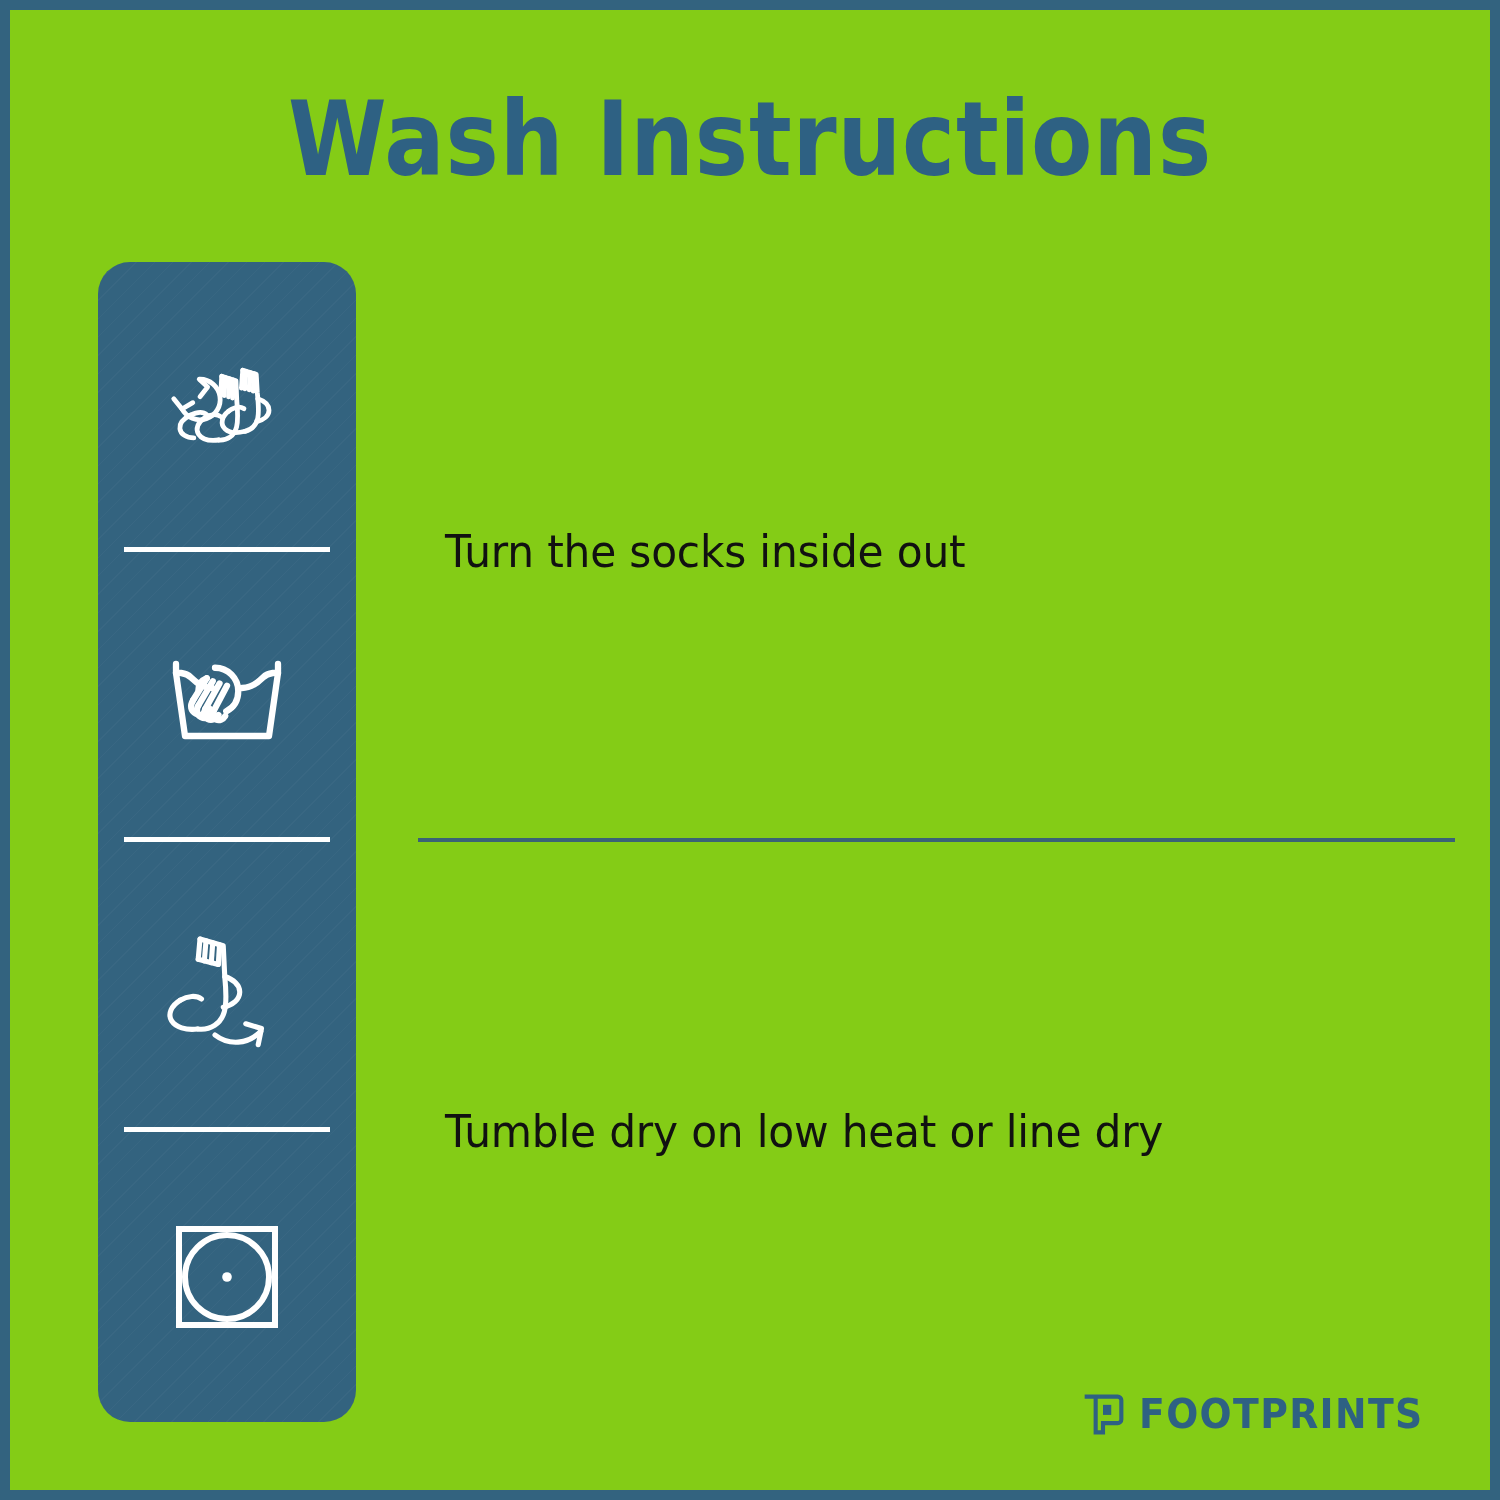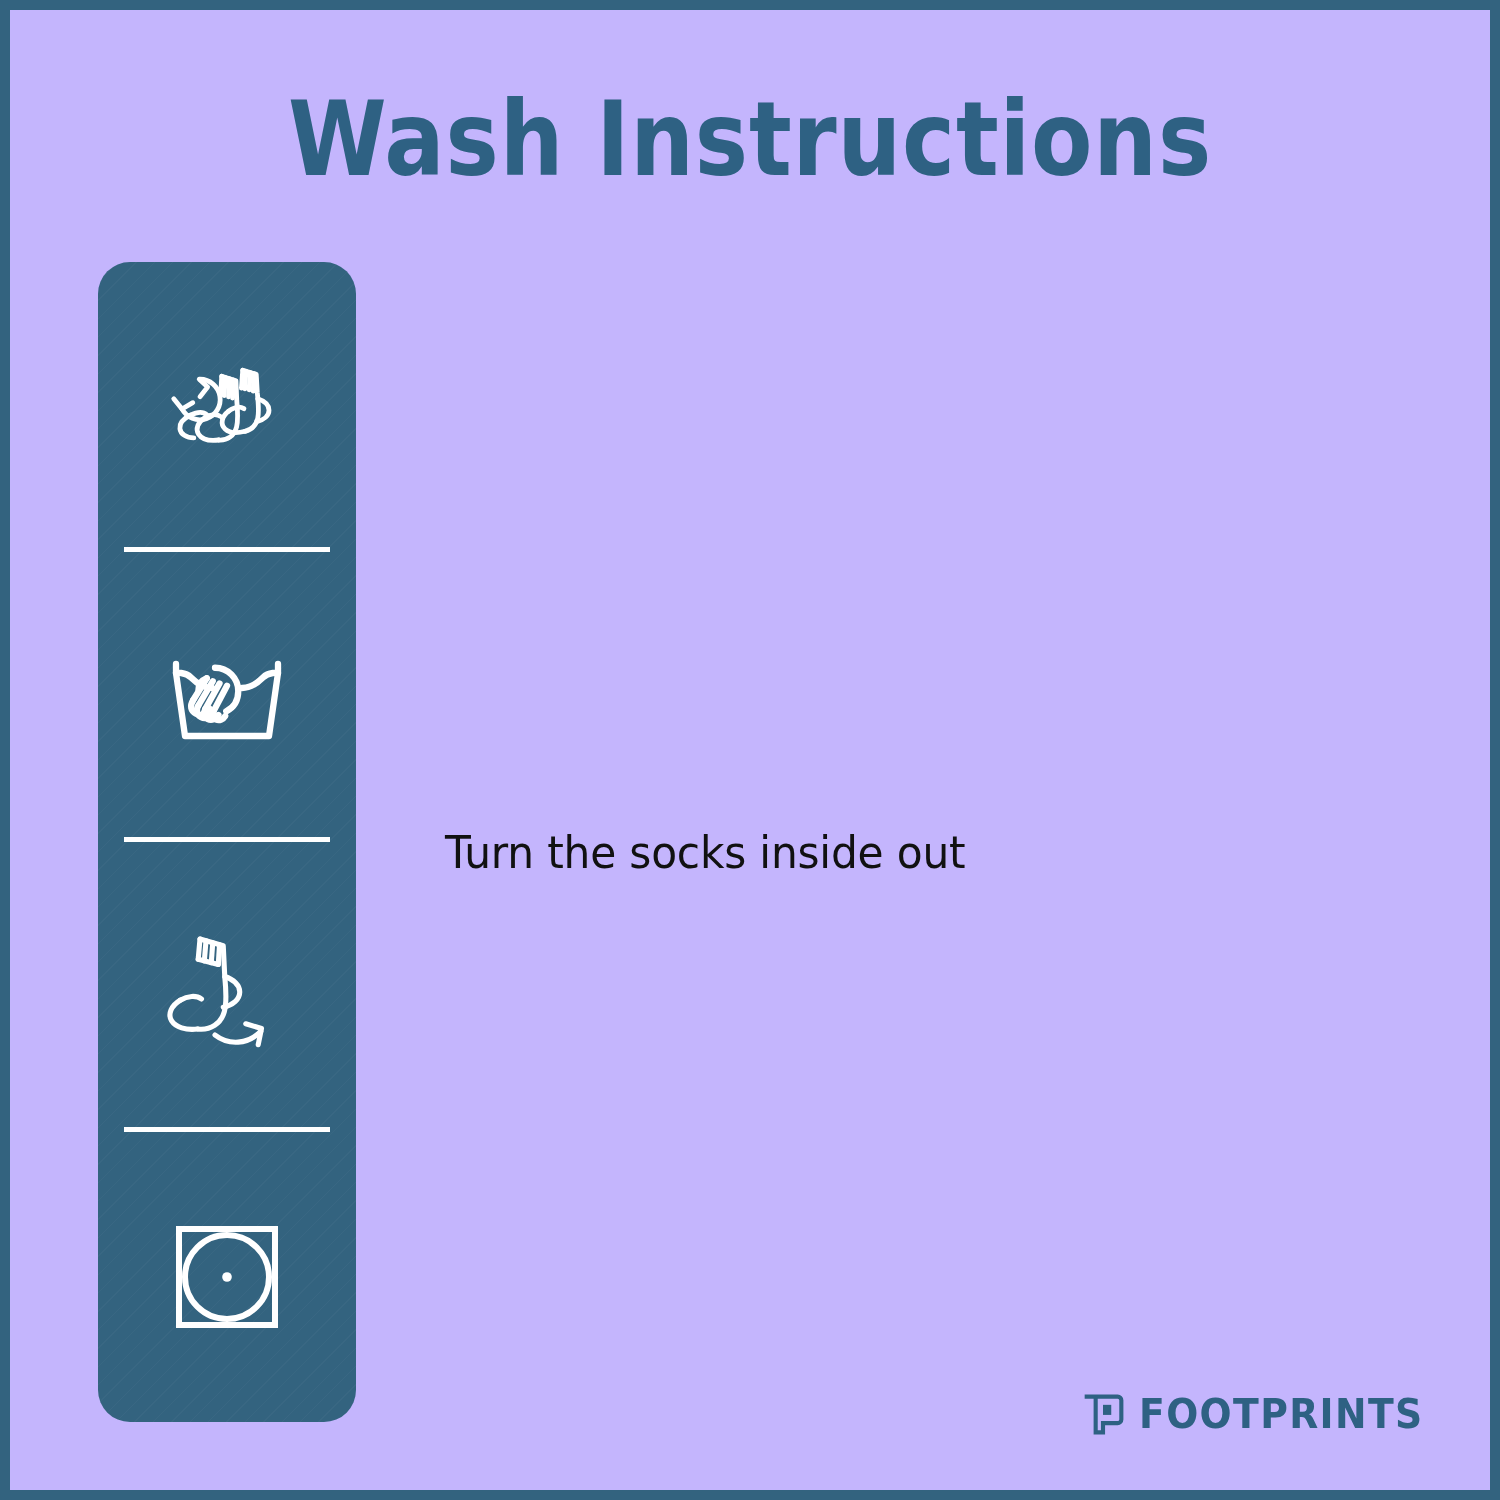--- a/index.html
+++ b/index.html
@@ -4,21 +4,21 @@
 <style>
   html, body {
     margin: 0;
     padding: 0;
     background: #ffffff;
   }
   .canvas {
     position: relative;
     width: 1500px;
     height: 1500px;
-    background: #c4b5fd;
+    background: #84cc16;
     box-sizing: border-box;
     border: 10px solid #33637f;
     font-family: "DejaVu Sans", sans-serif;
     overflow: hidden;
   }
 
   
   .title {
     position: absolute;
     left: 0;
@@ -77,21 +77,21 @@
     height: 5px;
     background: #ffffff;
   }
   .rail-cell:last-child .sep { display: none; }
   .rail-icon { width: 150px; height: 150px; display: block; }
 
   
   .text-col {
     position: absolute;
     left: 398px;
-    top: 263px;
+    top: 252px;
     width: 1047px;
     height: 1160px;
     display: flex;
     flex-direction: column;
   }
   .text-cell {
     flex: 1 1 0;
     position: relative;
     display: flex;
     align-items: center;
@@ -239,20 +239,24 @@
 
   <div class="text-col">
 
     <div class="text-cell">
       <div class="step-text">Turn the socks inside out</div>
       <div class="hr"></div>
     </div>
 
 
 
+    <div class="text-cell">
+      <div class="step-text">Tumble dry on low heat or line dry</div>
+
+    </div>
 
   </div>
 
   <div class="logo">
     <svg class="logo-mark" viewBox="0 0 48 48" fill="none">
       <path d="M4 5 H40 A4 4 0 0 1 44 9 V30 A4 4 0 0 1 40 34 H24 V44 H16 V5 Z" fill="none" stroke="#2e6183" stroke-width="4.5" stroke-linejoin="miter"></path>
       <path d="M24 14 H33 V25 H24 Z" fill="#2e6183"></path>
     </svg>
     <div class="logo-text">FOOTPRINTS</div>
   </div>

